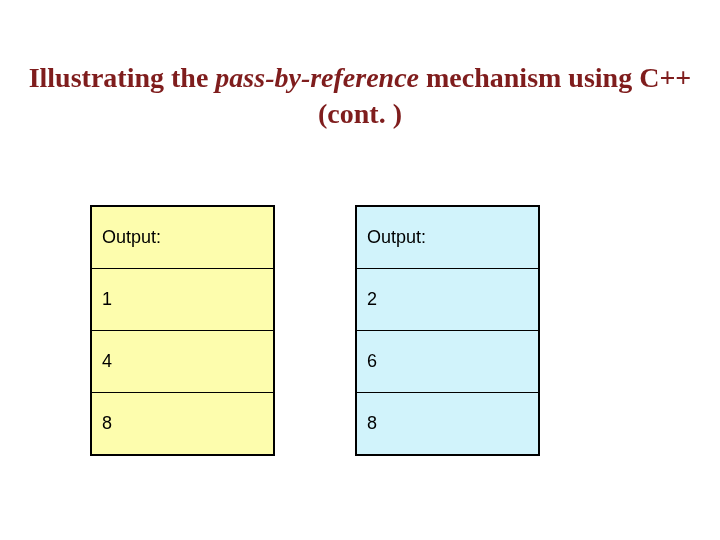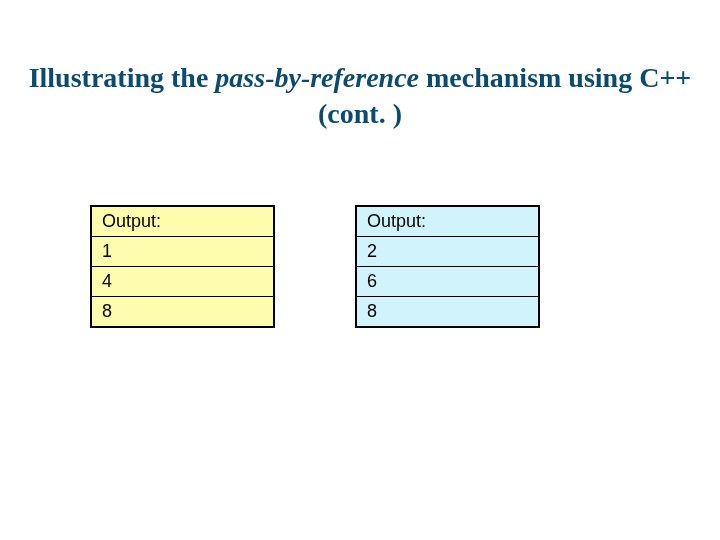--- a/index.html
+++ b/index.html
@@ -15,21 +15,21 @@
       position: relative;
     }
     .title {
       position: absolute;
       top: 60px;
       left: 0;
       right: 0;
       text-align: center;
       font-size: 28px;
       font-weight: bold;
-      color: #0c4a6e;
+      color: #7f1d1d;
       line-height: 1.3;
     }
     .title .italic {
       font-style: italic;
     }
     .boxes-container {
       position: absolute;
       top: 205px;
       left: 90px;
       display: flex;
@@ -39,21 +39,21 @@
       width: 185px;
       border: 2px solid #000;
     }
     .output-box.yellow {
       background: #fdfdad;
     }
     .output-box.blue {
       background: #d1f3fb;
     }
     .output-box .row {
-      padding: 4px 10px;
+      padding: 20px 10px;
       font-family: Arial, Helvetica, sans-serif;
       font-size: 18px;
       color: #000;
       border-bottom: 1px solid #000;
     }
     .output-box .row:last-child {
       border-bottom: none;
     }
     .output-box .header {
       font-weight: normal;

